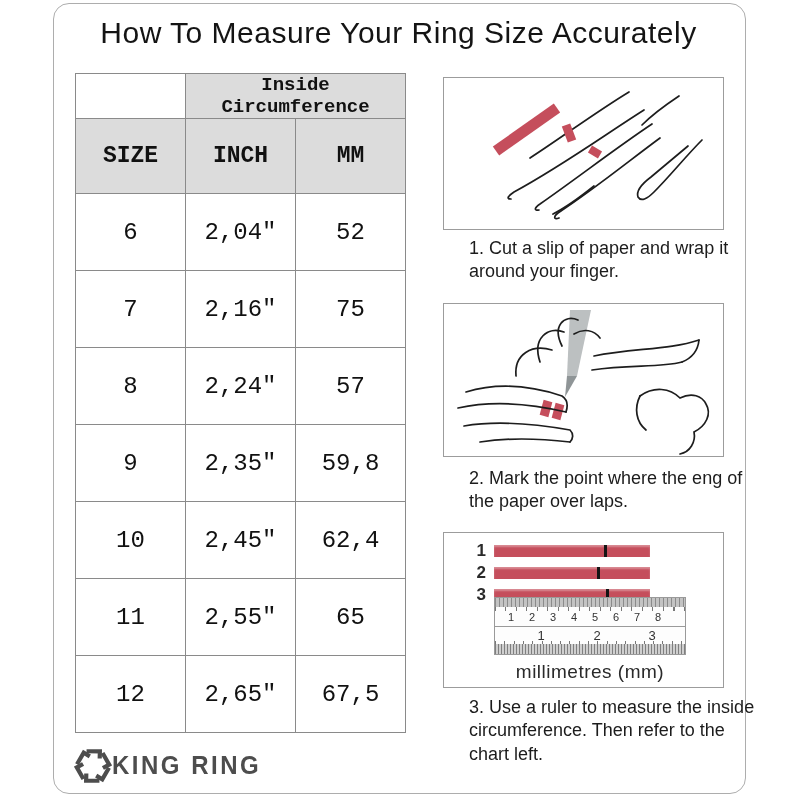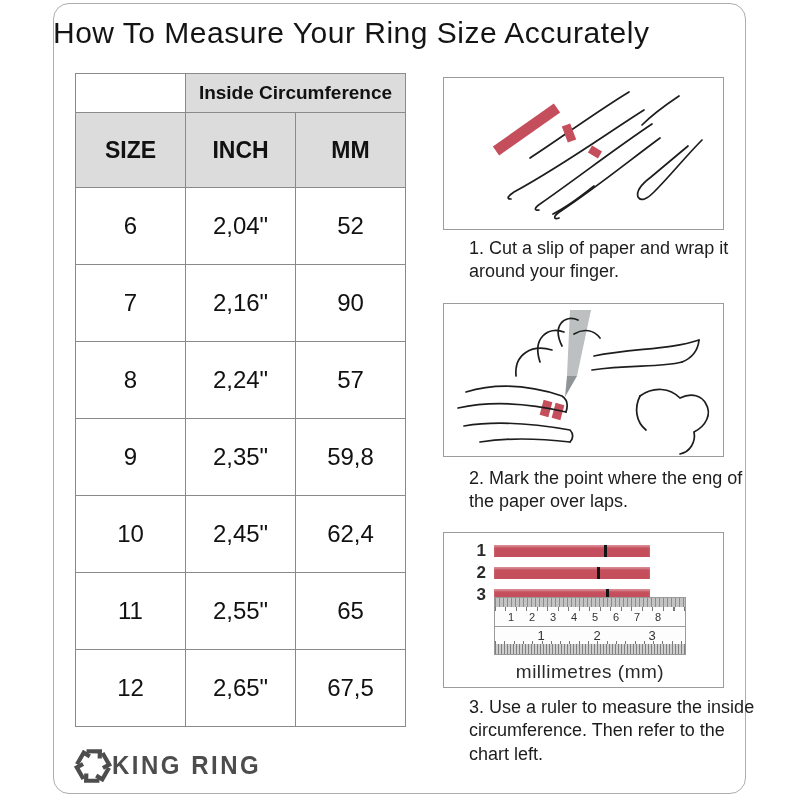--- a/index.html
+++ b/index.html
@@ -6,25 +6,25 @@
   body{
     width:800px;height:800px;position:relative;background:#ffffff;
     font-family:"Liberation Sans", sans-serif;color:#111;
     overflow:hidden;
   }
   .page-border{
     position:absolute;left:53px;top:3px;width:691px;height:789px;
     border:1px solid #adadad;border-radius:16px;background:#fff;
   }
   .page-title{
-    position:absolute;left:53px;top:16px;width:691px;text-align:left;
+    position:absolute;left:53px;top:16px;width:691px;text-align:center;
     font-size:30px;font-weight:400;letter-spacing:.5px;color:#141414;
   }
   
-  .size-table-wrap{position:absolute;left:75px;top:73px;}
+  .size-table-wrap{position:absolute;left:75px;top:73px;font-family:Liberation Mono, monospace;}
   table.size-table{border-collapse:collapse;table-layout:fixed;}
   table.size-table td,table.size-table th{
     border:1px solid #8a8a8a;text-align:center;vertical-align:middle;
     padding:0;font-weight:400;
   }
   td.w{width:109px;}
   tr.group-row td{height:38px;background:#dcdcdc;font-size:19px;font-weight:700;}
   tr.group-row td.blank{background:#ffffff;}
   tr.head-row td{height:74px;background:#dcdcdc;font-size:23px;font-weight:700;}
   tr.data-row td{height:76px;font-size:24px;background:#fff;}
@@ -115,21 +115,21 @@
       <td class="w">MM</td>
     </tr>
     <tr class="data-row">
       <td class="w">6</td>
       <td class="w">2,04"</td>
       <td class="w">52</td>
     </tr>
     <tr class="data-row">
       <td class="w">7</td>
       <td class="w">2,16"</td>
-      <td class="w">90</td>
+      <td class="w">75</td>
     </tr>
     <tr class="data-row">
       <td class="w">8</td>
       <td class="w">2,24"</td>
       <td class="w">57</td>
     </tr>
     <tr class="data-row">
       <td class="w">9</td>
       <td class="w">2,35"</td>
       <td class="w">59,8</td>

